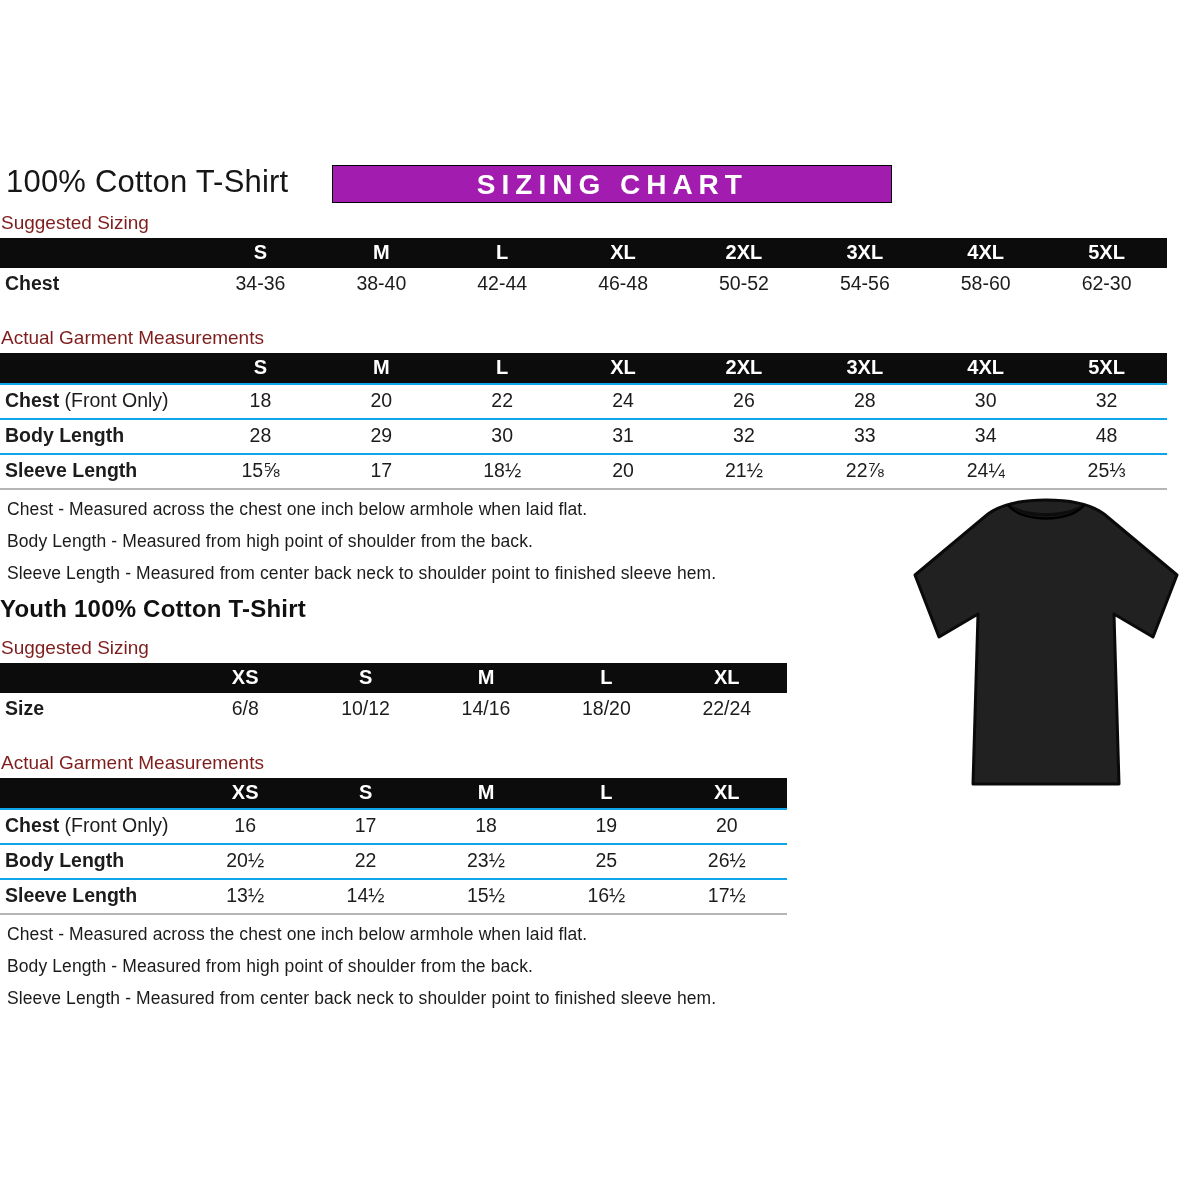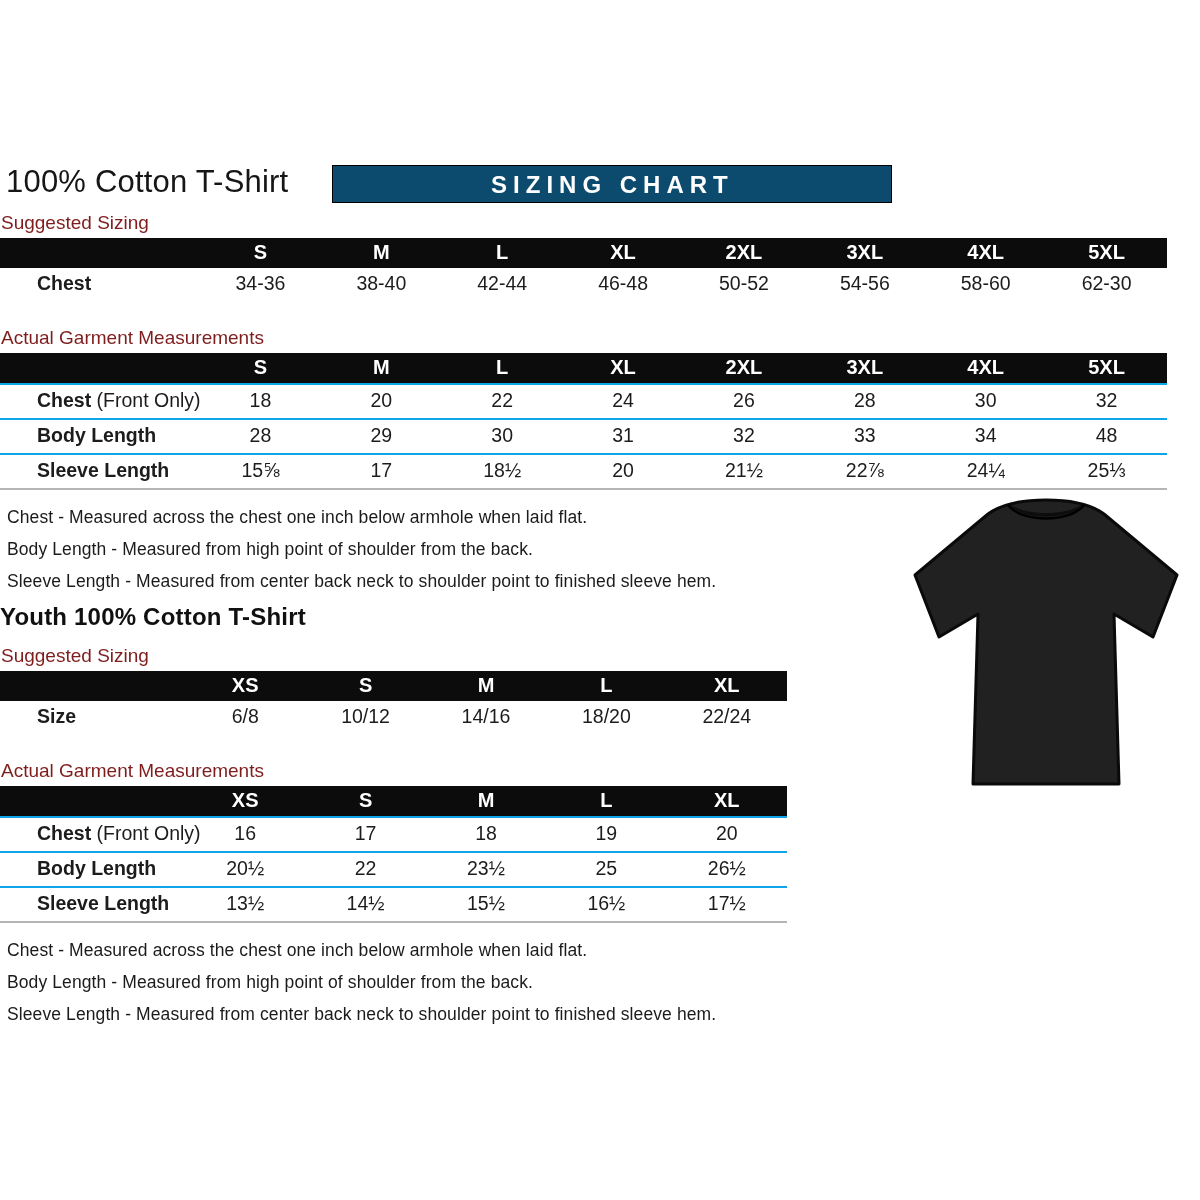--- a/index.html
+++ b/index.html
@@ -16,22 +16,22 @@
 
   
   .top-row { display: flex; align-items: flex-start; margin-bottom: 9px; }
   .product-title {
     font-size: 31px; font-weight: 400; margin: 0 0 0 6px;
     letter-spacing: 0.2px; color: #161616; white-space: nowrap;
   }
   .banner {
     margin-left: 44px; margin-top: 1px;
     width: 560px; height: 38px;
-    background: #0c4a6e; color: #ffffff;
-    font-size: 24px; font-weight: 700; letter-spacing: 6px;
+    background: #a21caf; color: #ffffff;
+    font-size: 28px; font-weight: 700; letter-spacing: 6px;
     text-align: center; line-height: 38px;
     border: 1px solid #000;
   }
 
   .section-label { font-size: 19px; margin: 0 0 2px 1px; color: #7f1d1d; }
 
   table { border-collapse: collapse; table-layout: fixed; border-top: 2px solid #2d2d2d; }
   .adult-table { width: 1167px; }
   .youth-table { width: 787px; }
   thead th {
@@ -39,27 +39,27 @@
     font-size: 20px; font-weight: 700;
     padding: 3px 0 4px; border-top: 2px solid #ffffff;
   }
   .adult-table th:first-child, .adult-table td:first-child { width: 200px; }
   .youth-table th:first-child, .youth-table td:first-child { width: 185px; }
   tbody td {
     font-size: 19.5px; text-align: center;
     padding: 4px 0 6px; color: #1c1c1c;
   }
   tbody td.row-label { text-align: left; padding-left: 5px; white-space: nowrap; }
-  tbody td.row-label b { font-weight: 700; margin-left: 32px; }
+  tbody td.row-label b { font-weight: 700; }
   table.measure tbody tr td { border-top: 2px solid #0ea5e9; }
   table.measure tbody tr:last-child td { border-bottom: 2px solid #b5b5b5; }
 
   .gap-after-table { margin-bottom: 26px; }
 
-  .notes { margin: 17px 0 0 7px; }
+  .notes { margin: 9px 0 0 7px; }
   .note-line { font-size: 17.5px; color: #1b1b1b; margin-bottom: 11px; letter-spacing: 0.1px; }
 
   .youth-title {
     font-size: 24px; font-weight: 700; margin: 9px 0 14px 0px;
     color: #101010; letter-spacing: 0.2px;
   }
 
   .tshirt-wrap {
     position: absolute; left: 892px; top: 478px;
     width: 308px; height: 330px;

